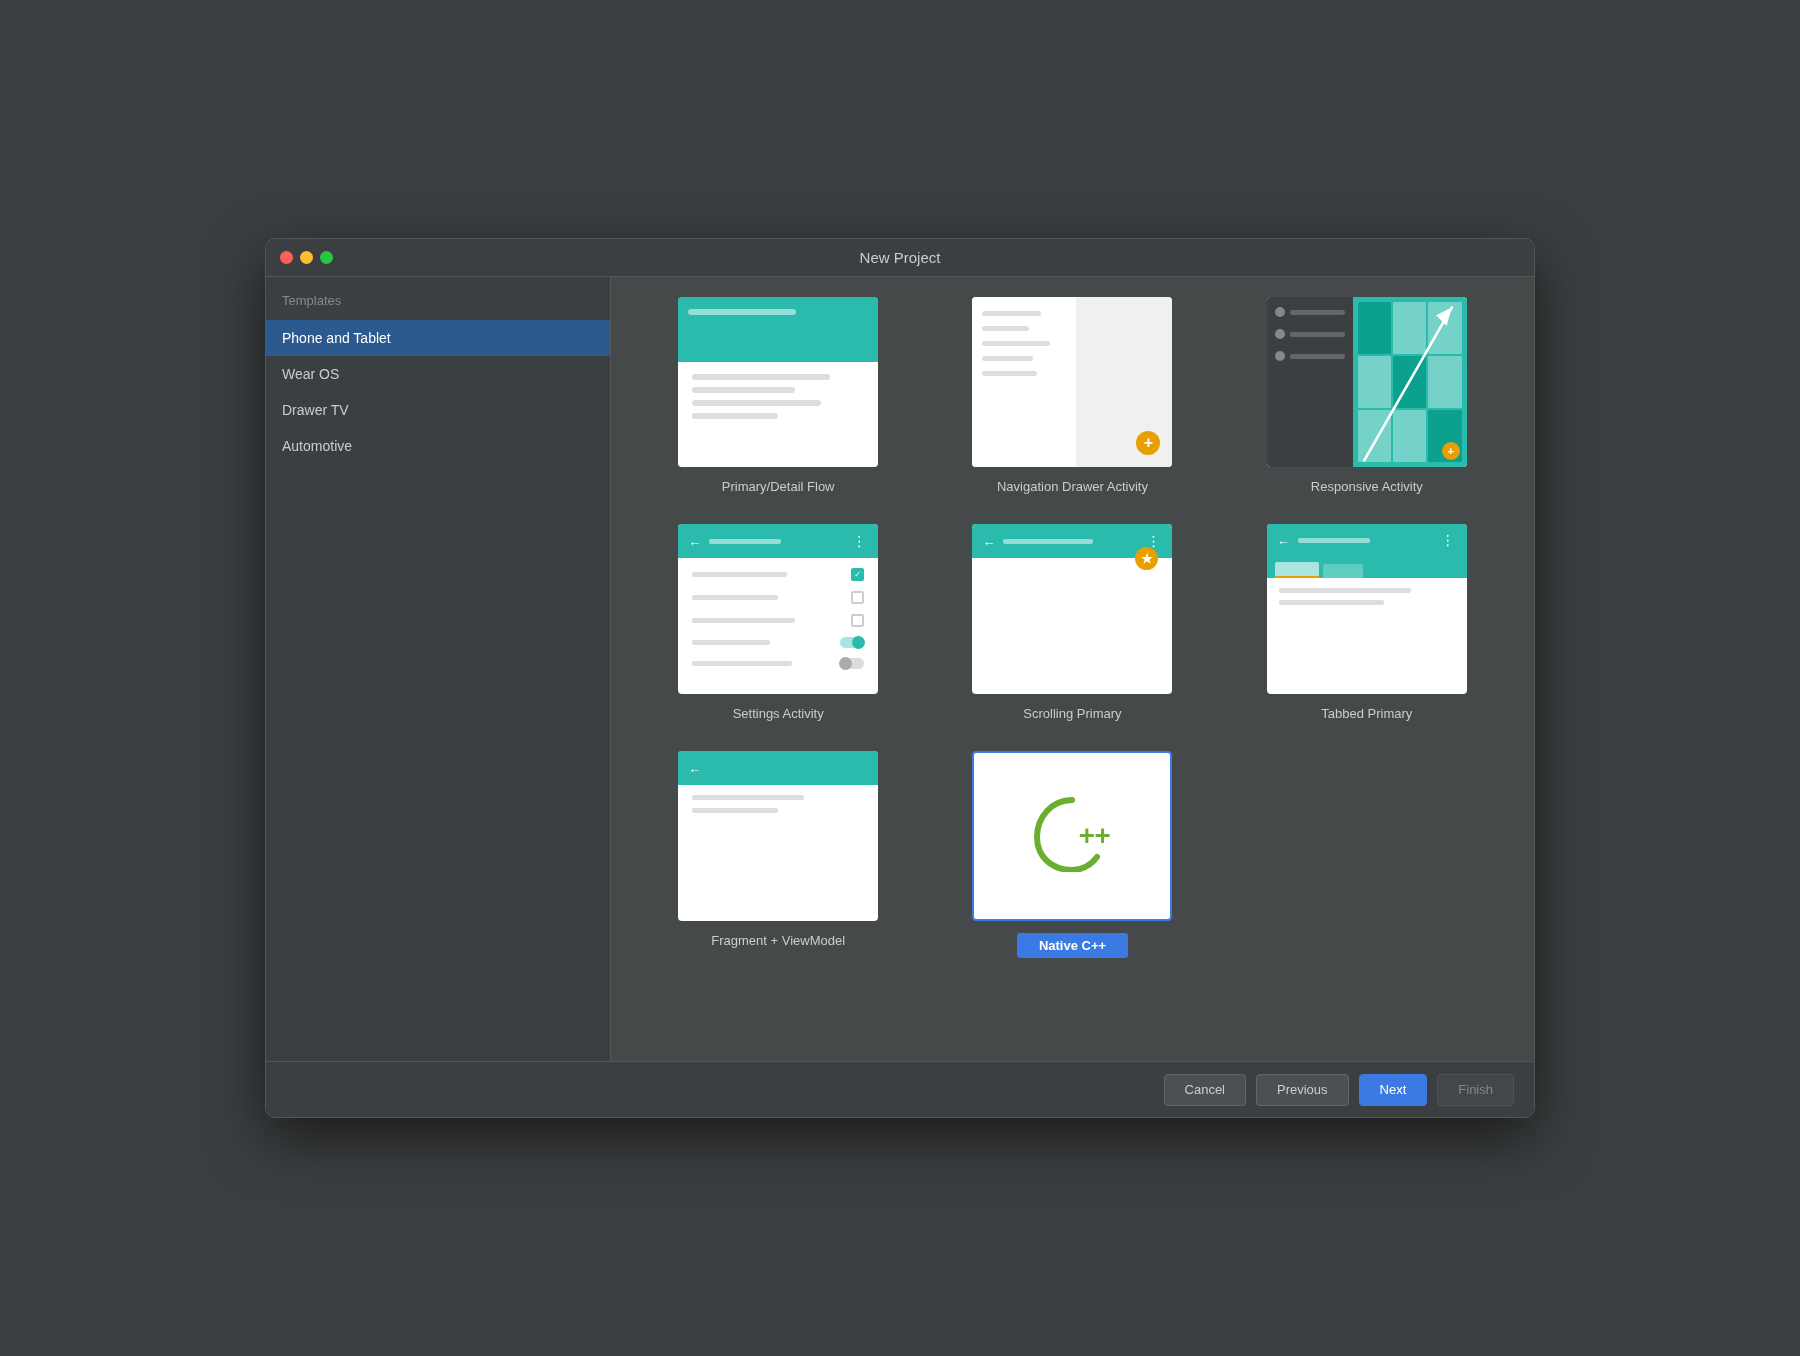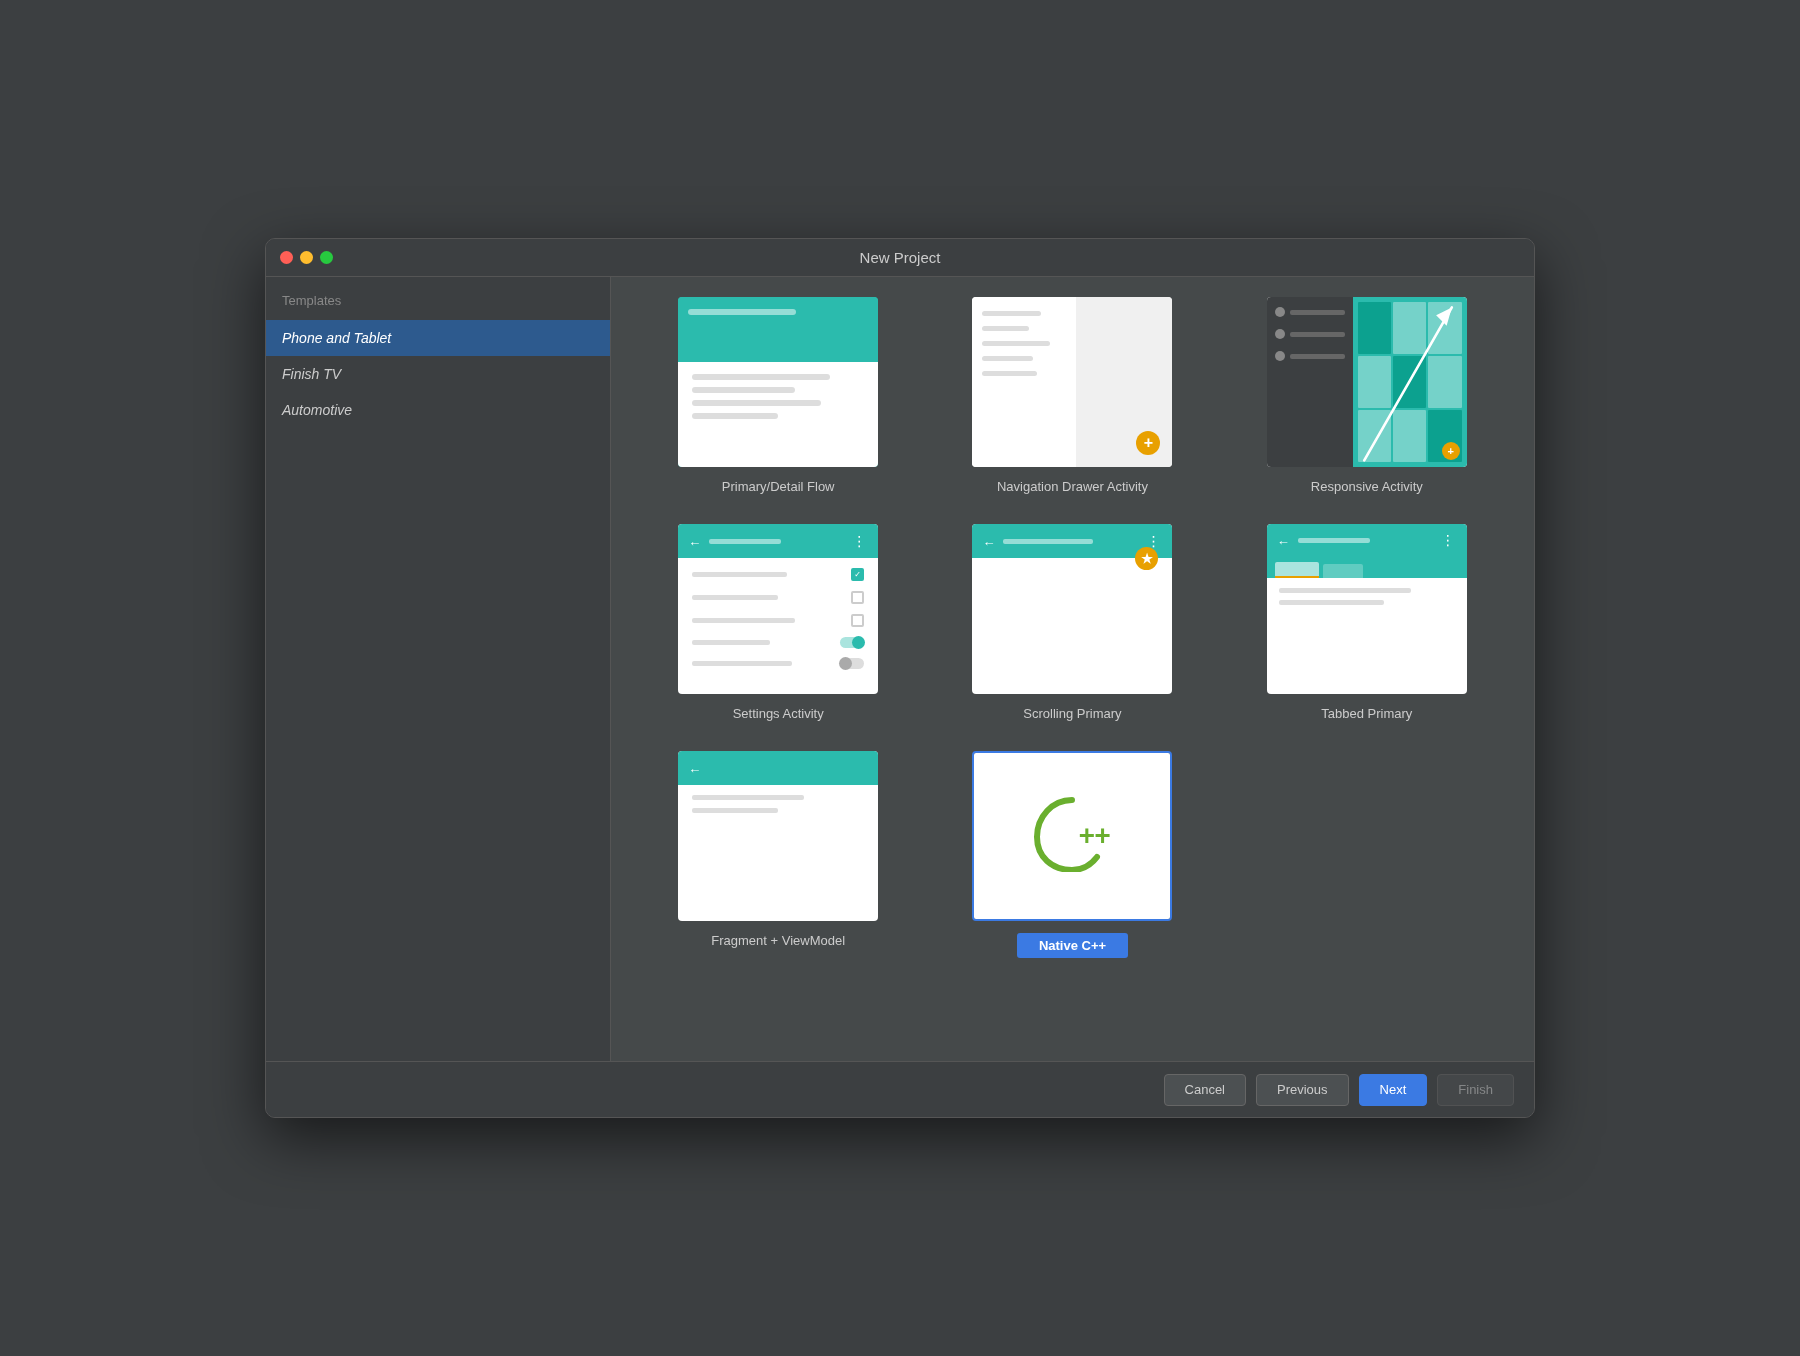--- a/index.html
+++ b/index.html
@@ -67,21 +67,20 @@
     .sidebar-label {
       color: #888;
       font-size: 13px;
       padding: 0 16px 12px 16px;
     }
     .sidebar-item {
       padding: 10px 16px;
       font-size: 14px;
       cursor: pointer;
       color: #ccc;
-      font-style: italic;
     }
     .sidebar-item.active {
       background: #2d5a8e;
       color: #fff;
     }
     .content-area {
       flex: 1;
       display: flex;
       flex-direction: column;
       overflow: hidden;
@@ -188,21 +187,24 @@
   </div>
 
   <div class="main-content">
 
     <div class="sidebar">
       <div class="sidebar-label">Templates</div>
       <div class="sidebar-item active">
         <span>Phone and Tablet</span>
       </div>
       <div class="sidebar-item">
-        <span>Finish TV</span>
+        <span>Wear OS</span>
+      </div>
+      <div class="sidebar-item">
+        <span>Drawer TV</span>
       </div>
       <div class="sidebar-item">
         <span>Automotive</span>
       </div>
     </div>
 
     <div class="content-area">
       <div class="templates-grid">
 
 

